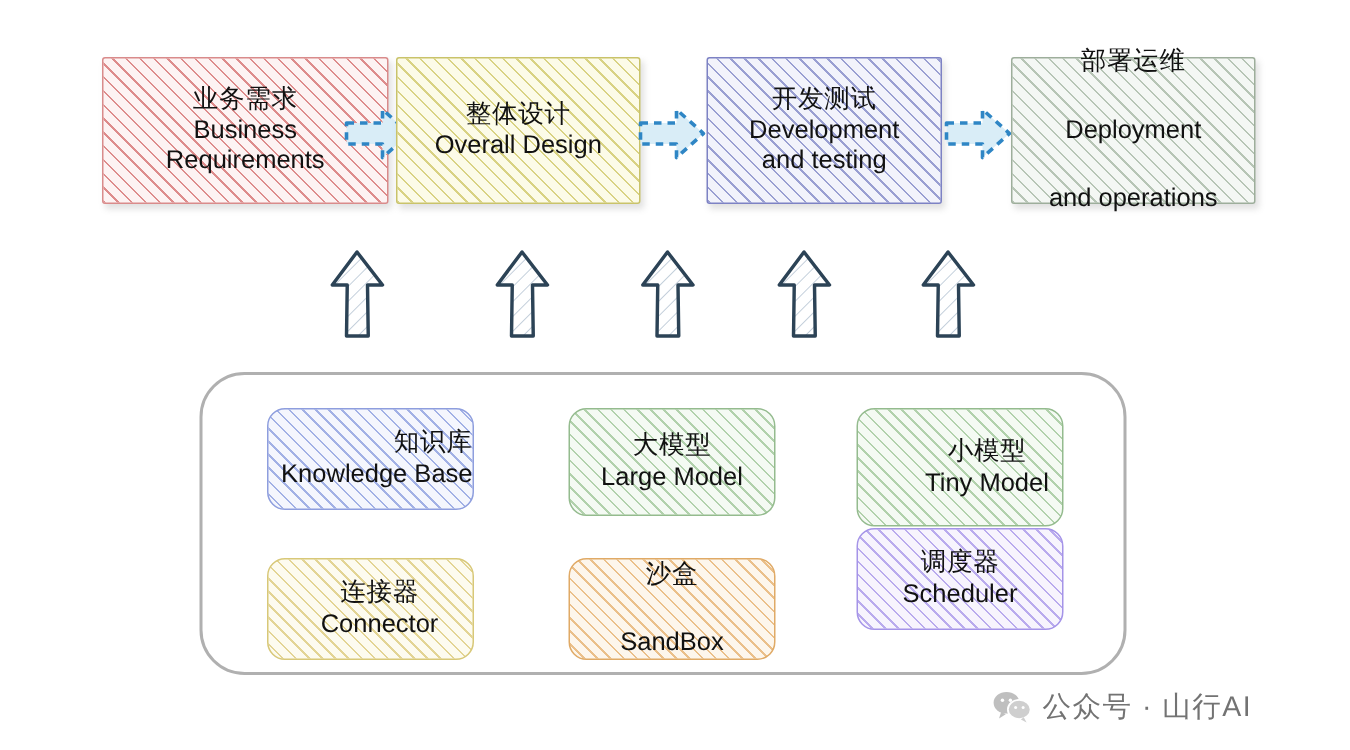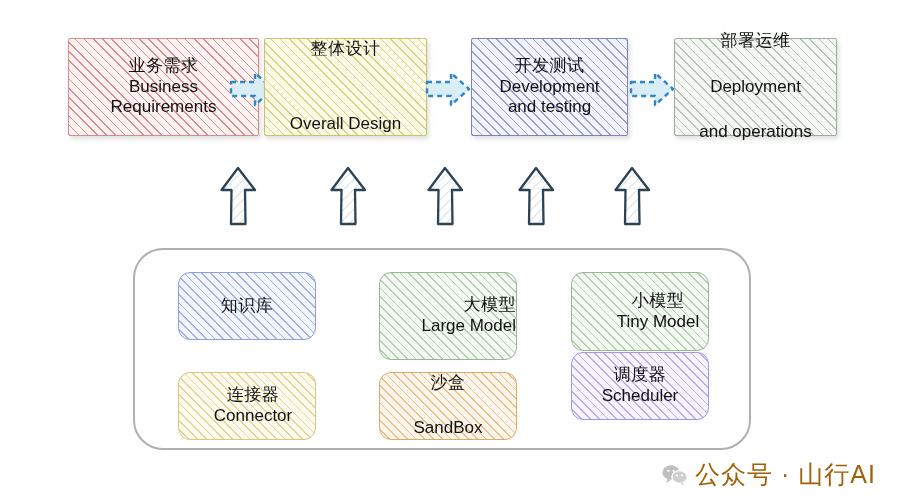--- a/index.html
+++ b/index.html
@@ -59,21 +59,20 @@
     background-image: repeating-linear-gradient(45deg,
       rgba(216,122,122,0.85) 0px, rgba(216,122,122,0.85) 1.1px,
       rgba(255,255,255,0) 1.1px, rgba(255,255,255,0) 6.5px);
   }
   .hatch-yellow {
     border-color: #c9c36a;
     background-color: #fcfbe8;
     background-image: repeating-linear-gradient(45deg,
       rgba(208,200,106,0.8) 0px, rgba(208,200,106,0.8) 1.1px,
       rgba(255,255,255,0) 1.1px, rgba(255,255,255,0) 6.5px);
-    justify-content: space-between;
   }
   .hatch-blue {
     border-color: #7d82c4;
     background-color: #f2f3fb;
     background-image: repeating-linear-gradient(45deg,
       rgba(124,131,196,0.75) 0px, rgba(124,131,196,0.75) 1.2px,
       rgba(255,255,255,0) 1.2px, rgba(255,255,255,0) 6.5px);
   }
   .hatch-green-gray {
     border-color: #9dae9b;
@@ -148,22 +147,22 @@
     background: #ffffff;
     box-sizing: border-box;
   }
 
   
   .watermark {
     position: absolute;
     display: flex;
     align-items: center;
     gap: 7px;
-    color: #a16207;
-    font-size: 25px;
+    color: #737373;
+    font-size: 19px;
     letter-spacing: 1px;
     user-select: none;
   }
   .watermark svg { display: block; }
 </style>
 </head>
 <body>
 
 <div id="canvas">
 
@@ -222,25 +221,26 @@
   <svg class="up-arrow" style="left:516px; top:165px;" viewBox="0 0 40 62">
     <path d="M20 3 L37 25 L27 25 L27.5 59 L13 59 L13.5 25 L3.5 25 Z" fill="url(#ah1)" stroke="#2c4356" stroke-width="2.3" stroke-linejoin="round"></path>
   </svg>
 
   <svg class="up-arrow" style="left:612px; top:165px;" viewBox="0 0 40 62">
     <path d="M20 3 L37 25 L27 25 L27.5 59 L13 59 L13.5 25 L3.5 25 Z" fill="url(#ah1)" stroke="#2c4356" stroke-width="2.3" stroke-linejoin="round"></path>
   </svg>
 
   <div class="capability-container" style="left:133px; top:248px; width:618px; height:202px;"></div>
 
-  <div class="sketch-box cap-box cap-blue" style="left:178px; top:272px; width:138px; height:68px;">
+  <div class="sketch-box cap-box cap-blue" style="left:178px; top:272px; width:138px; height:68px;align-items:flex-end;">
     <div class="cn">知识库</div>
-  </div>
-
-  <div class="sketch-box cap-box cap-green" style="left:379px; top:272px; width:138px; height:88px;align-items:flex-end;">
+    <div class="en">Knowledge Base</div>
+  </div>
+
+  <div class="sketch-box cap-box cap-green" style="left:379px; top:272px; width:138px; height:72px;">
     <div class="cn">大模型</div>
     <div class="en">Large Model</div>
   </div>
 
   <div class="sketch-box cap-box cap-green" style="left:571px; top:272px; width:138px; height:79px;padding-left:36px;">
     <div class="cn">小模型</div>
     <div class="en">Tiny Model</div>
   </div>
 
   <div class="sketch-box cap-box cap-yellow" style="left:178px; top:372px; width:138px; height:68px;">

